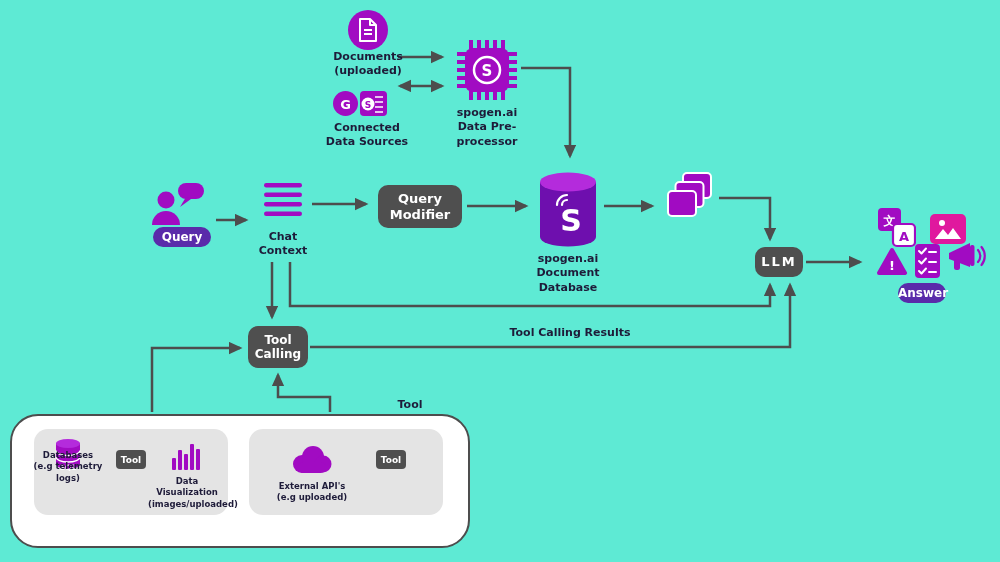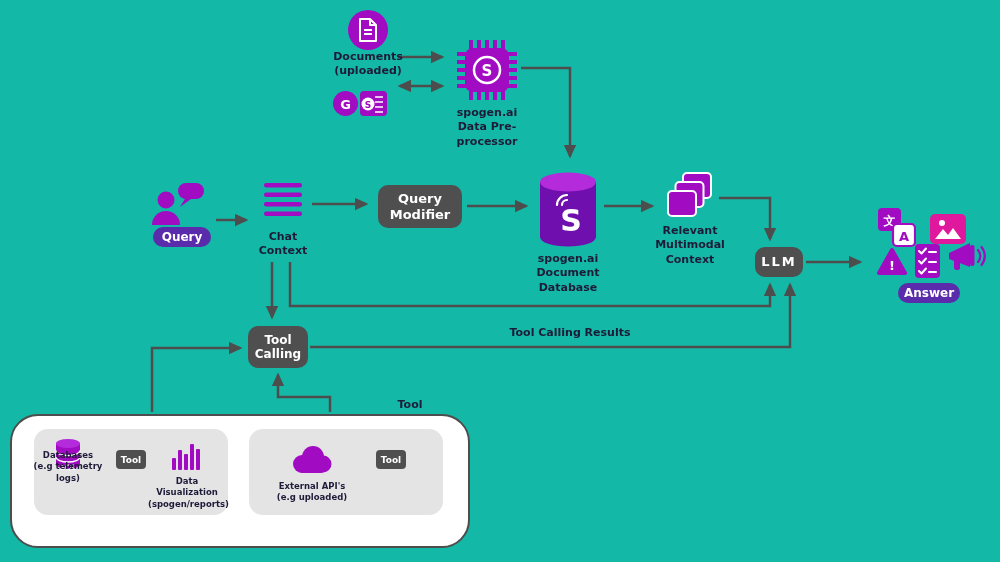--- a/index.html
+++ b/index.html
@@ -1,16 +1,16 @@
 <!DOCTYPE html>
 <html style="--purple: #A10BC2; --purple_light: #B42BDC; --purple_dark: #6E0FAE; --pink: #E0189E; --indigo: #5A2BAA; --dark: #4F4F4F; --arrow: #4D4D4D; --text: #1E1B39; --light_gray: #E4E4E4;"><head>
 <meta charset="utf-8">
 <style>
   html,body{margin:0;padding:0;background:#fff;}
-  .stage{position:relative;width:1000px;height:562px;background:#14b8a6;overflow:hidden;
+  .stage{position:relative;width:1000px;height:562px;background:#5eead4;overflow:hidden;
          font-family:"DejaVu Sans","Liberation Sans",sans-serif;}
   .connectors{position:absolute;left:0;top:0;width:1000px;height:562px;}
   .node{position:absolute;}
   .node svg{display:block;}
   
   .fp{fill:var(--purple);} .fpl{fill:var(--purple_light);} .fpd{fill:var(--purple_dark);}
   .fpink{fill:var(--pink);} .fw{fill:#fff;} .fa{fill:var(--arrow);} .ftp{fill:var(--purple);}
   .sw{stroke:#fff;} .sp{stroke:var(--purple);}
   .conn{stroke:var(--arrow);stroke-width:2.5;fill:none;}
   .conn.thin{stroke-width:2;}
@@ -81,20 +81,22 @@
   <div class="node" style="left:359px;top:89px;">
     <svg width="29" height="29" viewBox="0 0 29 29">
       <rect class="fp" x="1" y="2" width="27" height="25" rx="4"></rect>
       <g class="sw" stroke-width="1.6">
         <path d="M16 8 H24 M16 13 H24 M16 18 H24 M16 23 H24"></path>
       </g>
       <circle class="fw" cx="9" cy="15" r="6.5"></circle>
       <text class="ftp" x="9" y="18.5" font-size="9" font-weight="bold" text-anchor="middle">S</text>
     </svg>
   </div>
+  <div class="lbl" style="left:317px;top:121px;width:100px;">Connected
+Data Sources</div>
 
   <div class="node" style="left:455px;top:38px;">
     <svg width="64" height="64" viewBox="0 0 64 64">
       <path class="fp" d="M14 2h4v9h-4z M22 2h4v9h-4z M30 2h4v9h-4z M38 2h4v9h-4z M46 2h4v9h-4z
                          M14 53h4v9h-4z M22 53h4v9h-4z M30 53h4v9h-4z M38 53h4v9h-4z M46 53h4v9h-4z
                          M2 14h9v4h-9z M2 22h9v4h-9z M2 30h9v4h-9z M2 38h9v4h-9z M2 46h9v4h-9z
                          M53 14h9v4h-9z M53 22h9v4h-9z M53 30h9v4h-9z M53 38h9v4h-9z M53 46h9v4h-9z"></path>
       <rect class="fp" x="10" y="10" width="44" height="44" rx="8"></rect>
       <circle class="sw" fill="none" stroke-width="2.5" cx="32" cy="32" r="13"></circle>
       <text class="fw" x="32" y="37.5" font-size="15" font-weight="bold" text-anchor="middle">S</text>
@@ -147,23 +149,20 @@
 
   <div class="node" style="left:666px;top:172px;">
     <svg width="48" height="48" viewBox="0 0 48 48">
       <g class="fp" stroke="#fff" stroke-width="2">
         <rect x="17" y="1" width="28" height="25" rx="4"></rect>
         <rect x="9.5" y="10" width="28" height="25" rx="4"></rect>
         <rect x="2" y="19" width="28" height="25" rx="4"></rect>
       </g>
     </svg>
   </div>
-  <div class="lbl" style="left:648px;top:224px;width:84px;">Relevant
-Multimodal
-Context</div>
 
   <div class="gbox" style="left:755px;top:247px;width:48px;height:30px;">
     <span class="llm-text">LLM</span>
   </div>
 
   <div class="node" style="left:878px;top:208px;">
     <svg width="38" height="40" viewBox="0 0 38 40">
       <rect class="fp" x="0" y="0" width="23" height="23" rx="4"></rect>
       <text class="fw" x="11.5" y="16.5" font-size="12" font-weight="bold" text-anchor="middle">文</text>
       <rect class="sp" x="15" y="16" width="22" height="22" rx="4" fill="#fff" stroke-width="2.2"></rect>
@@ -202,21 +201,21 @@
         <path d="M3 13 L24 3 V27 L3 19 Z"></path>
         <rect x="24" y="5" width="4.5" height="21" rx="2"></rect>
         <rect x="8" y="19" width="6" height="11" rx="2.5"></rect>
       </g>
       <g class="sp" fill="none" stroke-width="2.2" stroke-linecap="round">
         <path d="M32 10 a9 9 0 0 1 0 12"></path>
         <path d="M35.5 7 a14 14 0 0 1 0 18"></path>
       </g>
     </svg>
   </div>
-  <div class="pill" style="left:898px;top:283px;width:62px;">Answer</div>
+  <div class="pill" style="left:898px;top:283px;width:48px;">Answer</div>
 
   <div class="gbox sm" style="left:248px;top:326px;width:60px;height:42px;">Tool
 Calling</div>
   <div class="lbl" style="left:500px;top:326px;width:140px;font-weight:700;">Tool Calling Results</div>
   <div class="lbl" style="left:374px;top:398px;width:72px;">Tool Library</div>
 
   <div class="container-box" style="left:10px;top:414px;width:456px;height:130px;"></div>
   <div class="graybox" style="left:34px;top:429px;width:194px;height:86px;"></div>
   <div class="graybox" style="left:249px;top:429px;width:194px;height:86px;"></div>
 
@@ -243,21 +242,21 @@
         <rect x="2" y="18" width="4" height="12" rx="1"></rect>
         <rect x="8" y="10" width="4" height="20" rx="1"></rect>
         <rect x="14" y="14" width="4" height="16" rx="1"></rect>
         <rect x="20" y="4" width="4" height="26" rx="1"></rect>
         <rect x="26" y="9" width="4" height="21" rx="1"></rect>
       </g>
     </svg>
   </div>
   <div class="lbl sm" style="left:148px;top:476px;width:78px;">Data
 Visualization
-(spogen/reports)</div>
+(images/uploaded)</div>
 
   <div class="node" style="left:290px;top:444px;">
     <svg width="44" height="30" viewBox="0 0 44 30">
       <g class="fp">
         <circle cx="12" cy="20" r="9"></circle>
         <circle cx="23" cy="13" r="11"></circle>
         <circle cx="33" cy="20" r="8.5"></circle>
         <rect x="8" y="18" width="28" height="11" rx="5"></rect>
       </g>
     </svg>

